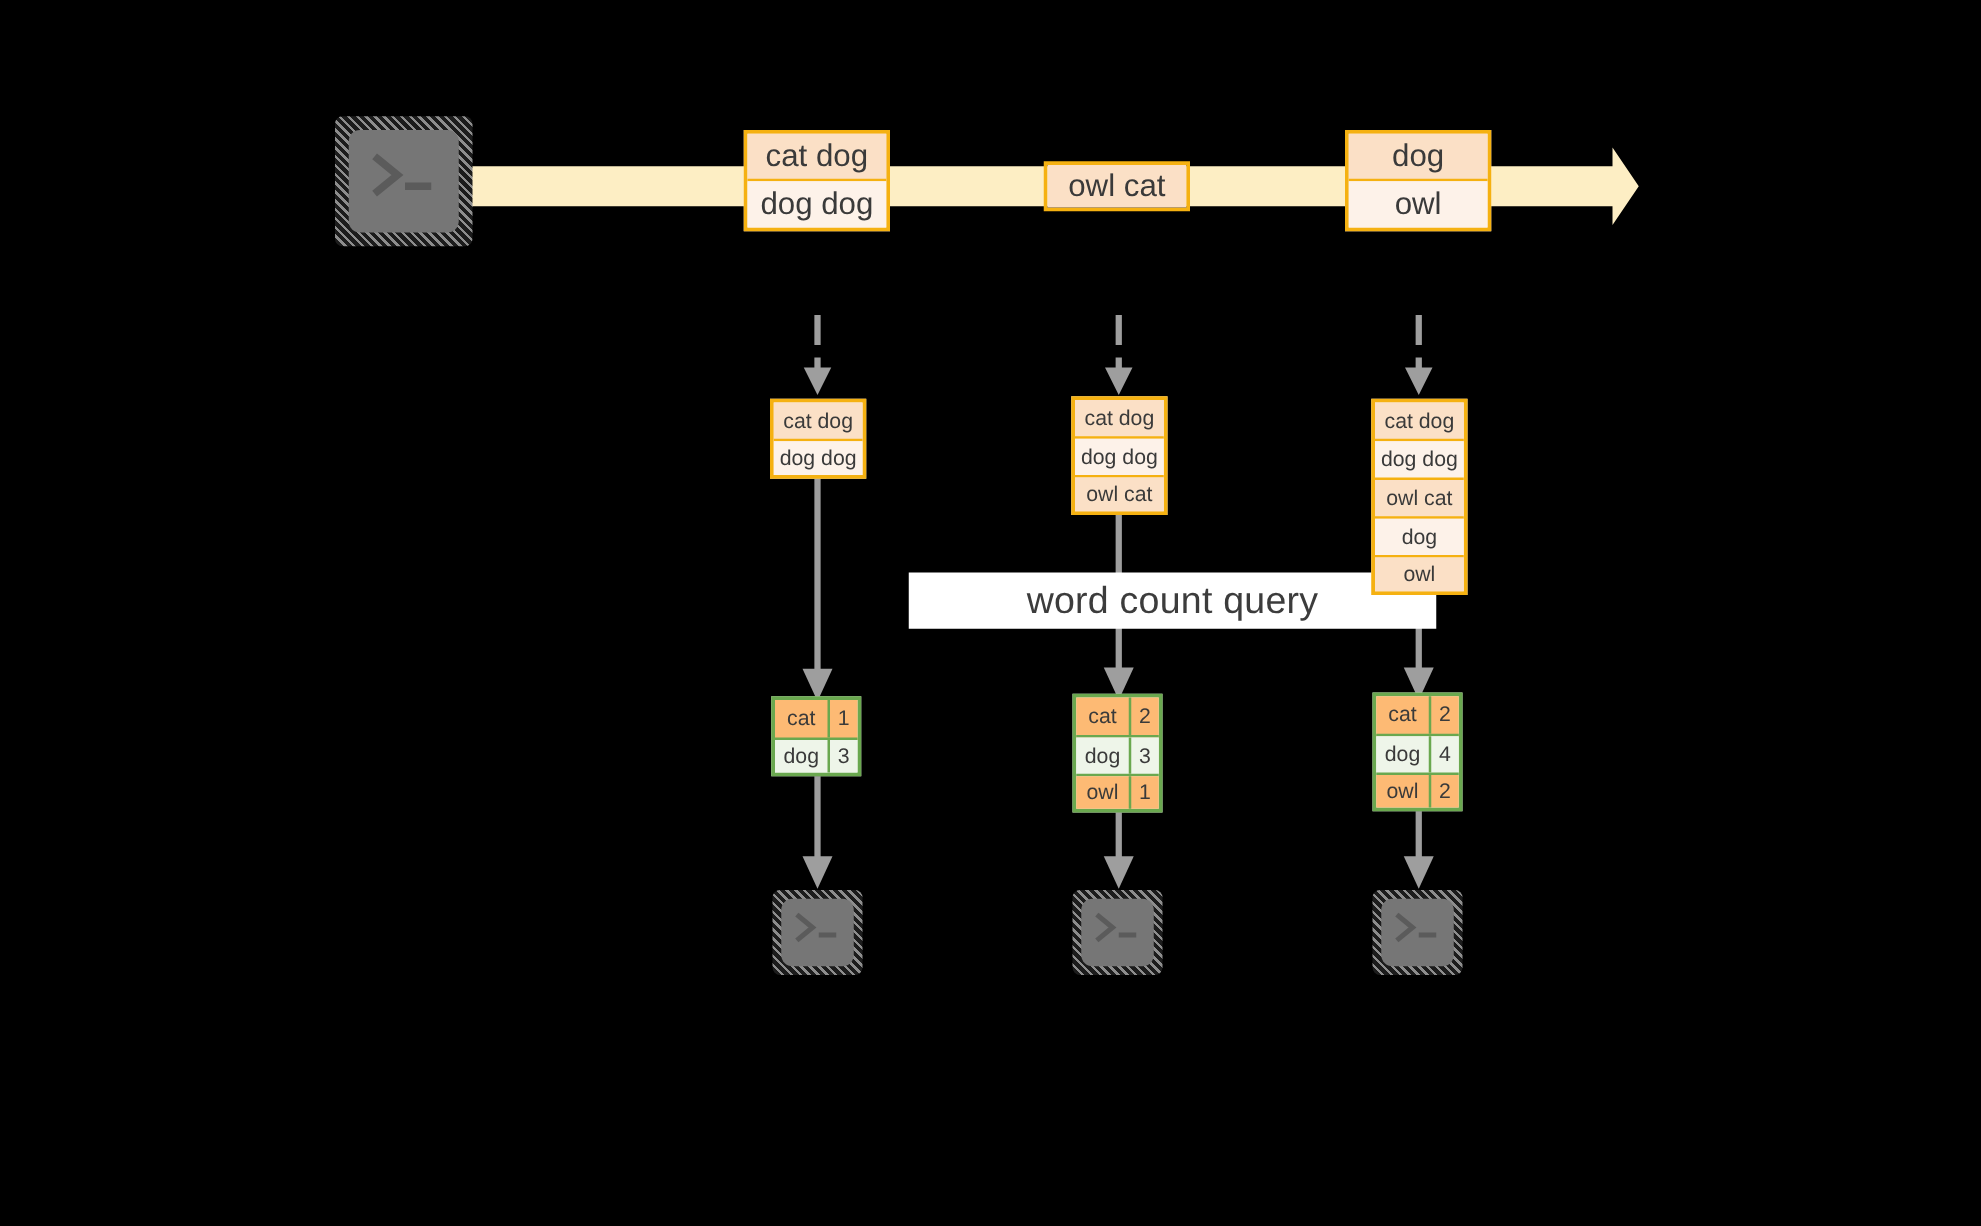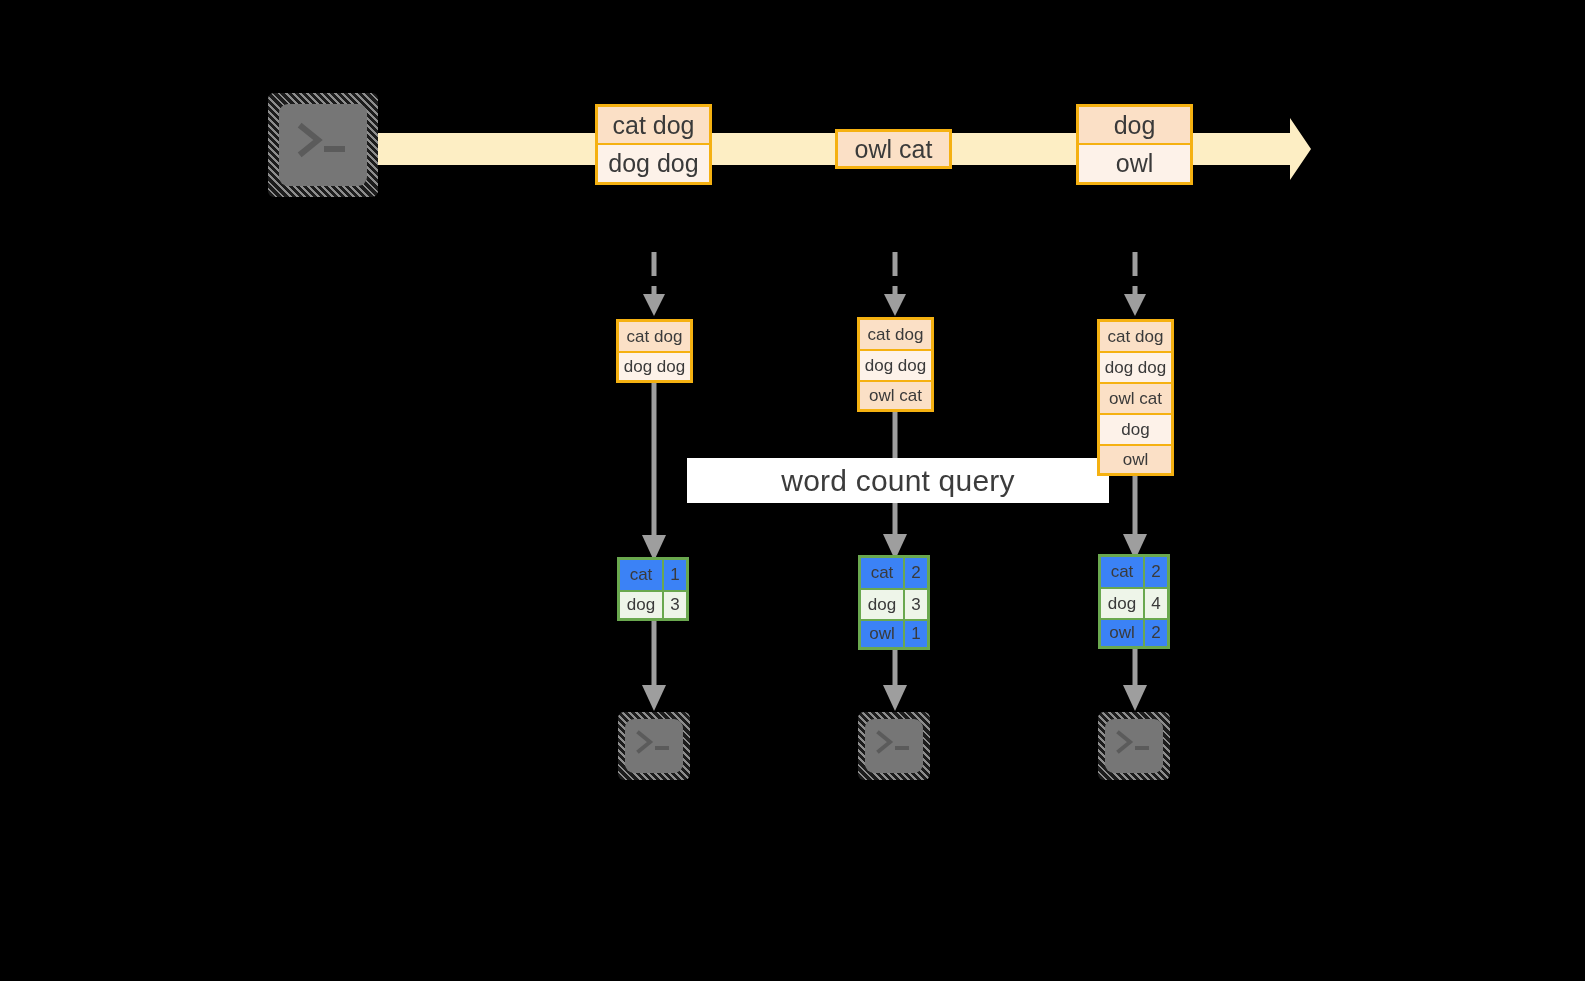--- a/index.html
+++ b/index.html
@@ -82,21 +82,21 @@
     display: flex;
     flex-direction: column;
     z-index: 6;
   }
   .res-row {
     display: flex;
     border-bottom: 2px solid #6aa84f;
     box-sizing: border-box;
   }
   .res-row:last-child { border-bottom: none; }
-  .res-row.dark  { background: #3b82f6; }
+  .res-row.dark  { background: #fdba74; }
   .res-row.light { background: #eef5e9; }
   .res-word, .res-count {
     box-sizing: border-box;
     display: flex;
     align-items: center;
     justify-content: center;
     font-size: 17px;
     color: #3a3a3a;
     white-space: nowrap;
   }
@@ -106,20 +106,21 @@
   .conn { position: absolute; overflow: visible; z-index: 3; }
 
   
   .query-banner {
     position: absolute;
     background: #ffffff;
     display: flex;
     align-items: center;
     justify-content: center;
     z-index: 5;
+    margin-left: 40px;
   }
   .query-banner span {
     font-size: 30px;
     color: #3c3c3c;
     letter-spacing: .2px;
     white-space: nowrap;
   }
 </style>
 </head>
 <body>

